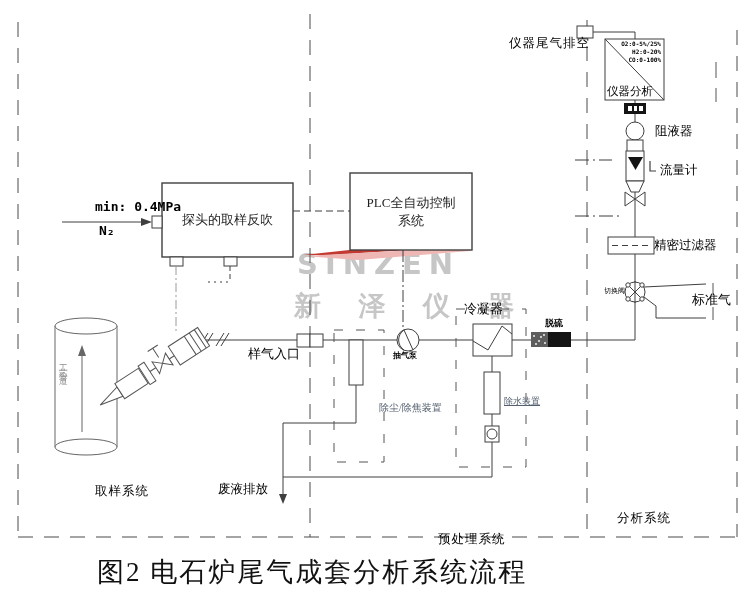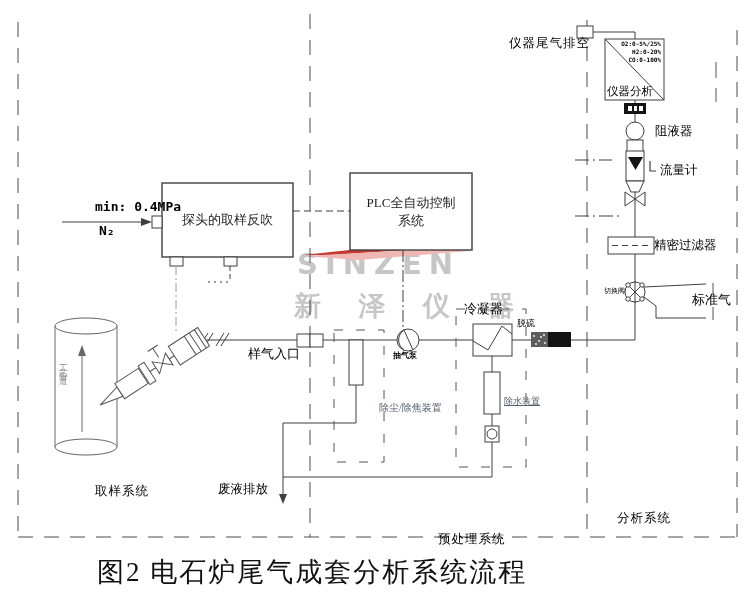--- a/index.html
+++ b/index.html
@@ -202,21 +202,21 @@
   <div class="lbl" style="left:618px;top:49px;width:43px;font-size:6px;font-weight:bold;text-align:right;font-family:'DejaVu Sans Mono',monospace;">H2:0-20%</div>
   <div class="lbl" style="left:618px;top:57px;width:43px;font-size:6px;font-weight:bold;text-align:right;font-family:'DejaVu Sans Mono',monospace;">CO:0-100%</div>
   <div class="lbl" style="left:607px;top:85px;font-size:11.5px;">仪器分析</div>
 
   <div class="lbl" style="left:655px;top:124px;font-size:12.5px;">阻液器</div>
   <div class="lbl" style="left:660px;top:163px;font-size:12.5px;">流量计</div>
   <div class="lbl" style="left:654px;top:238px;font-size:12.5px;">精密过滤器</div>
   <div class="lbl" style="left:604px;top:287px;font-size:7px;font-weight:normal;">切换阀</div>
   <div class="lbl" style="left:664px;top:293px;font-size:13px;margin-left:28px;">标准气</div>
   <div class="lbl" style="left:464px;top:302px;font-size:13px;">冷凝器</div>
-  <div class="lbl" style="left:517px;top:318px;font-size:9px;font-weight:normal;">脱硫</div>
+  <div class="lbl" style="left:545px;top:318px;font-size:9px;font-weight:bold;">脱硫</div>
 
   <div class="boxtext" style="left:350px;top:173px;width:122px;height:77px;font-size:13px;">
     <span>PLC全自动控制</span>
     <span>系统</span>
   </div>
 
   <div class="boxtext" style="left:162px;top:183px;width:131px;height:74px;font-size:13px;">
     <span>探头的取样反吹</span>
   </div>
 

